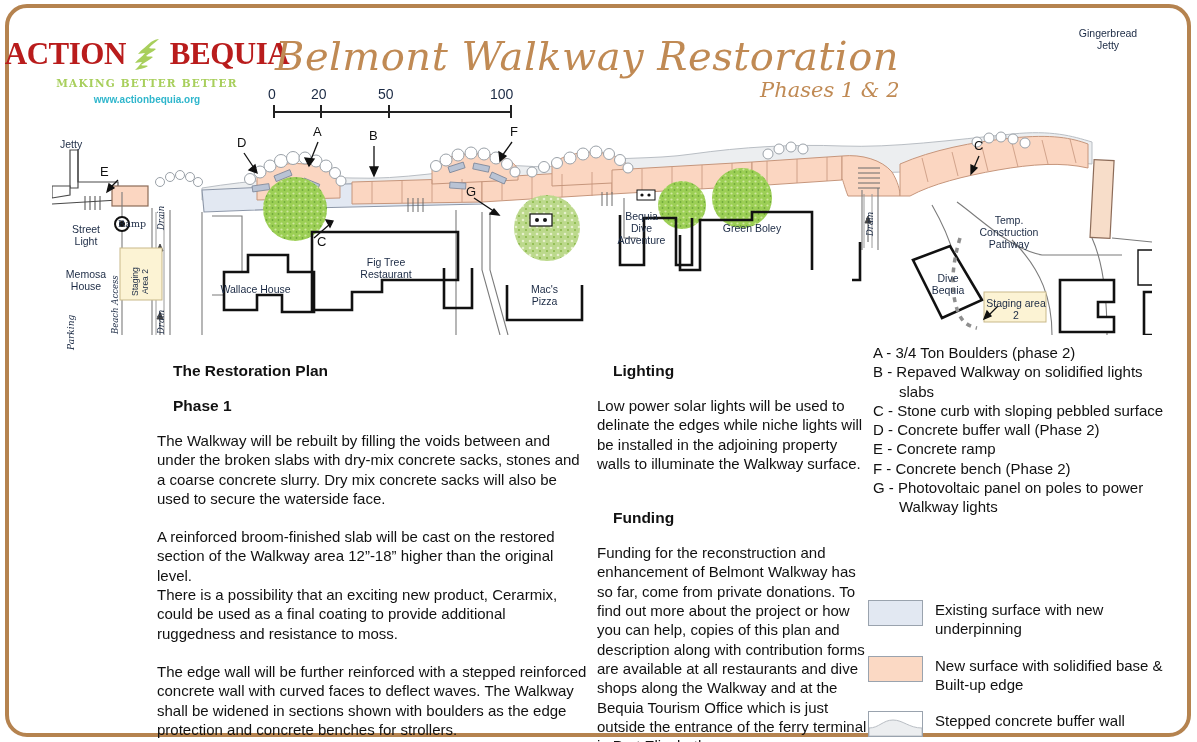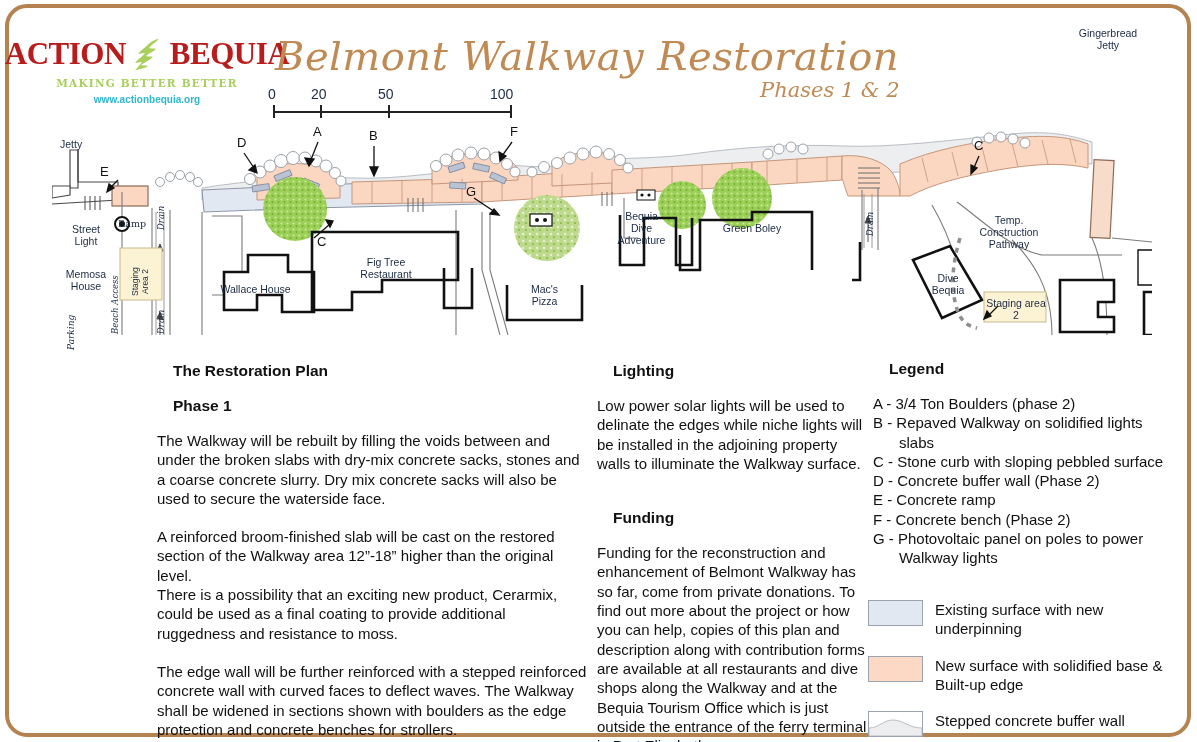--- a/index.html
+++ b/index.html
@@ -360,21 +360,20 @@
 
   <div class="col" id="col2">
     <div class="h-bold">Lighting</div>
     <p class="body-p">Low power solar lights will be used to delinate the edges while niche lights will be installed in the adjoining property walls to illuminate the Walkway surface.</p>
     <div class="gap"></div>
     <div class="h-bold">Funding</div>
     <p class="body-p">Funding for the reconstruction and enhancement of Belmont Walkway has so far, come from private donations. To find out more about the project or how you can help, copies of this plan and description along with contribution forms are available at all restaurants and dive shops along the Walkway and at the Bequia Tourism Office which is just outside the entrance of the ferry terminal in Port Elizabeth.</p>
   </div>
 
   <div class="col" id="col3">
-    <div class="h-bold">Legend</div>
     <div class="lg-item">A - 3/4 Ton Boulders (phase 2)</div>
     <div class="lg-item">B - Repaved Walkway on solidified lights slabs</div>
     <div class="lg-item">C - Stone curb with sloping pebbled surface</div>
     <div class="lg-item">D - Concrete buffer wall (Phase 2)</div>
     <div class="lg-item">E - Concrete ramp</div>
     <div class="lg-item">F - Concrete bench (Phase 2)</div>
     <div class="lg-item">G - Photovoltaic panel on poles to power Walkway lights</div>
   </div>
 
   <div id="legend-swatches">

